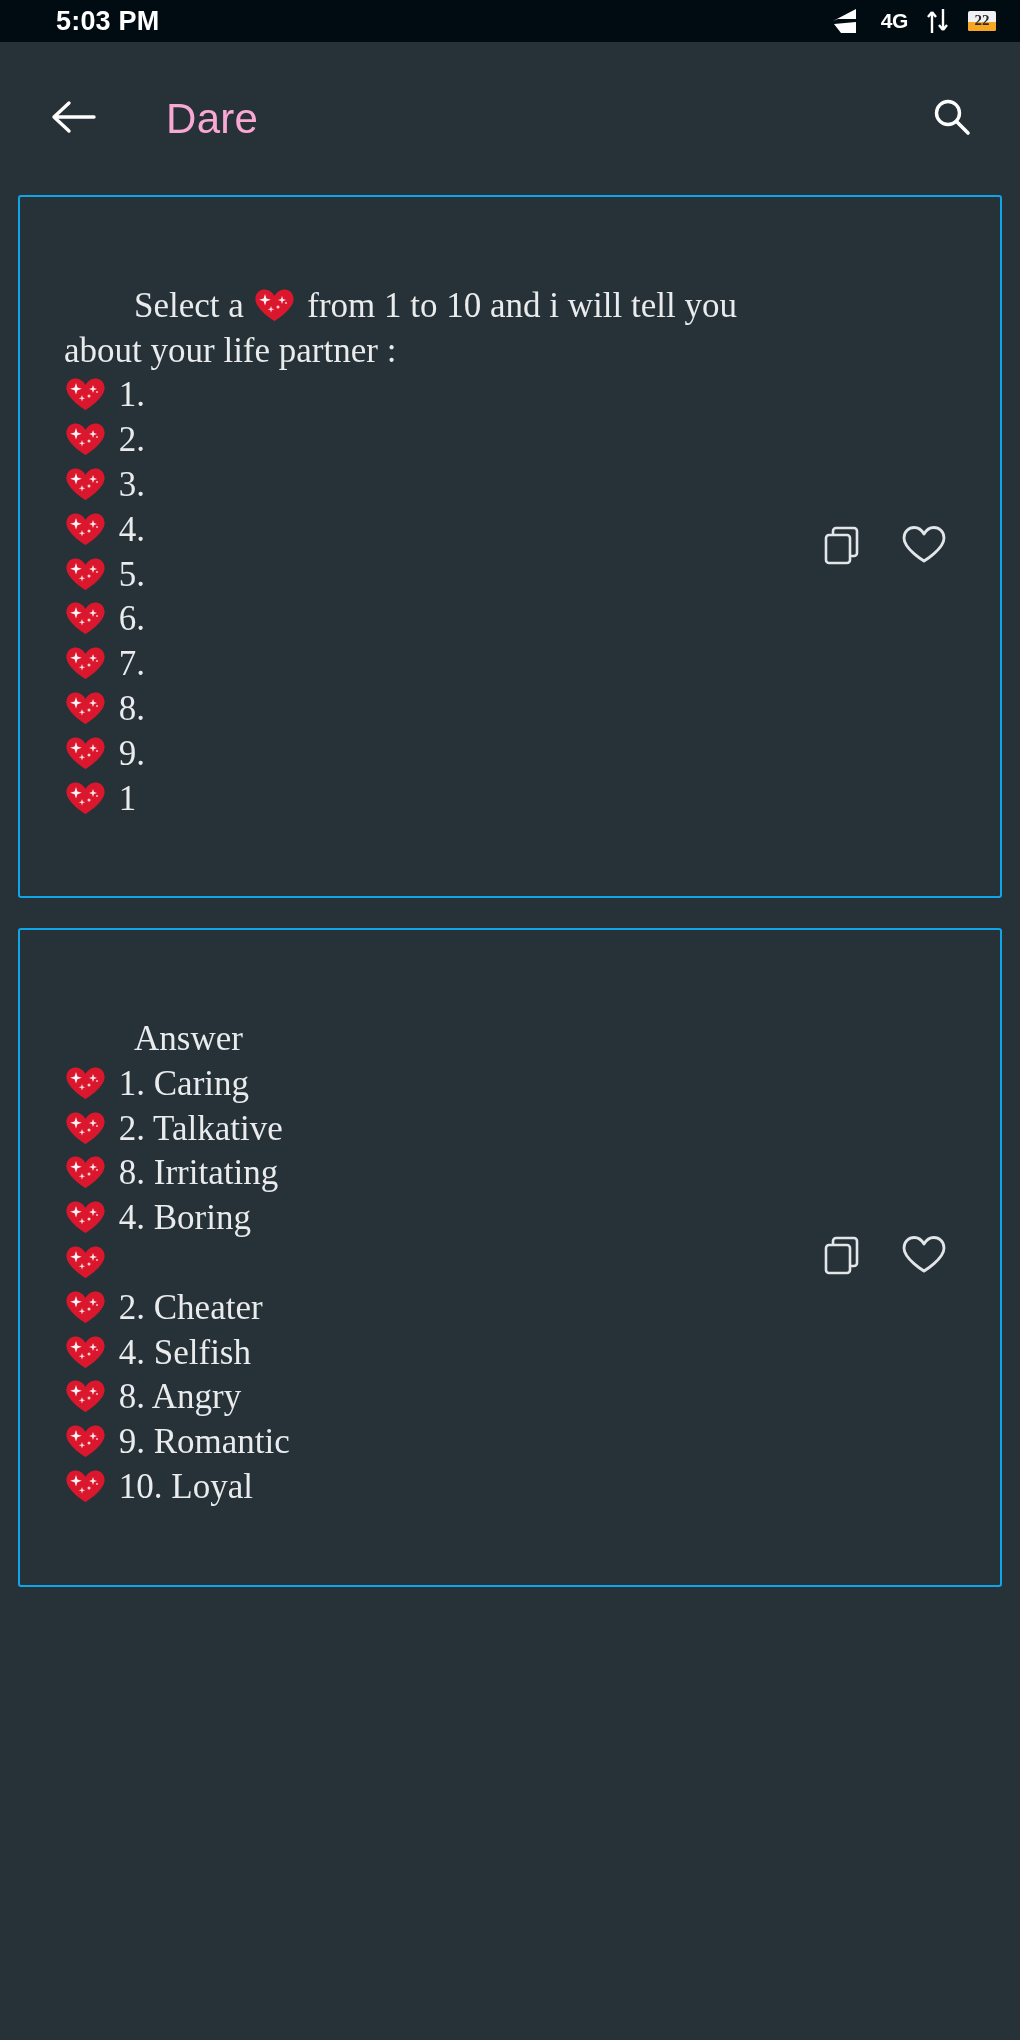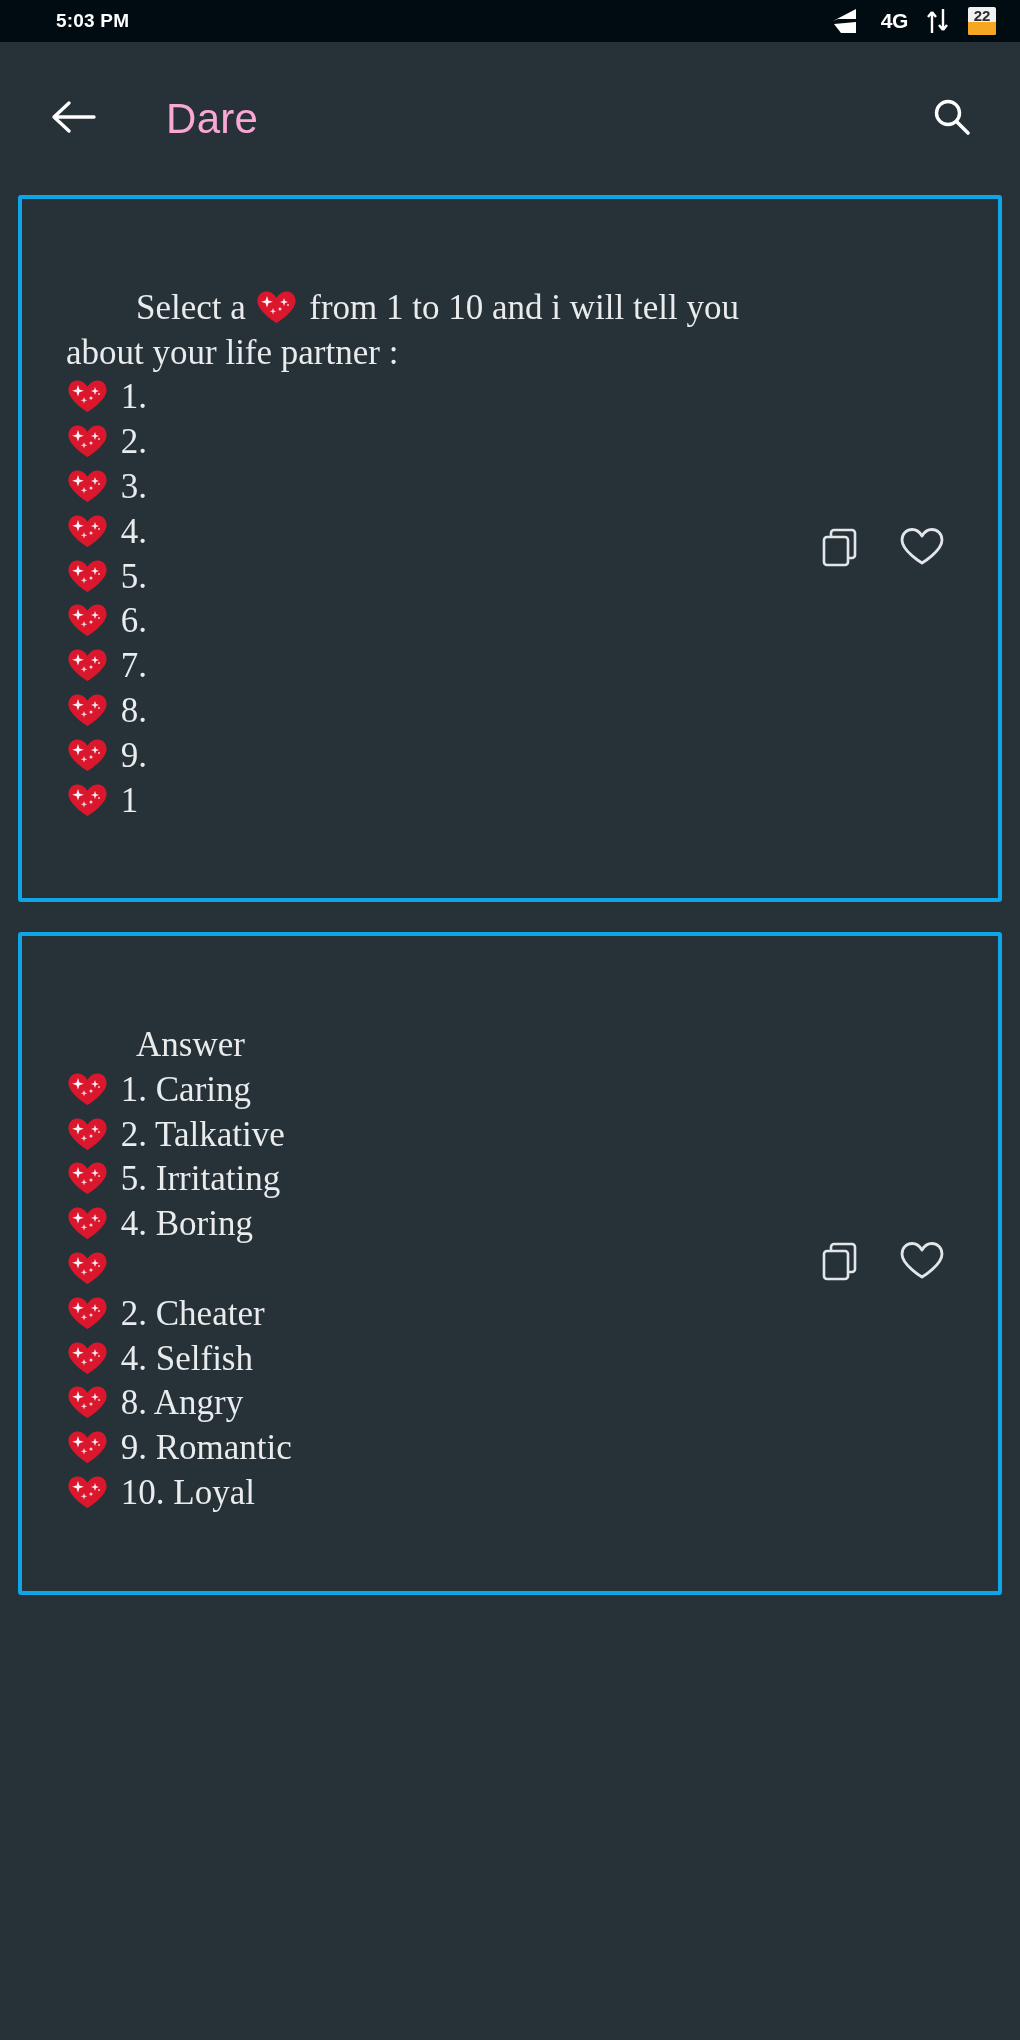--- a/index.html
+++ b/index.html
@@ -12,36 +12,37 @@
 
   
   .statusbar{
     height:42px; width:100%;
     background:#000b12;
     display:flex; align-items:center; justify-content:space-between;
     padding:0 24px 0 56px;
     color:#ffffff;
   }
   .status-time{
-    font-size:19px; font-weight:bold;
+    font-size:27px; font-weight:bold;
     letter-spacing:.2px;
     font-family:"Liberation Sans", sans-serif;
     text-align:right;
   }
   .status-right{ display:flex; align-items:center; gap:19px; }
   .sig-wrap{ display:flex; align-items:flex-end; height:26px; }
   .net-label{ font-size:21px; font-weight:bold; letter-spacing:-.4px; }
   .updown{ display:flex; align-items:center; }
   .batt{
     position:relative;
-    width:28px; height:28px;
+    width:28px; height:20px;
     border-radius:2px;
     background:#f0f1f2;
     display:flex; align-items:flex-start; justify-content:center;
     overflow:hidden;
+    font-family:Liberation Serif, serif;
   }
   .batt-fill{
     position:absolute; left:0; right:0; bottom:0; height:46%;
     background:#f5a623;
   }
   .batt-num{
     position:relative; z-index:2;
     font-size:15px; font-weight:bold; color:#2b2b2b;
     line-height:1.1; margin-top:1px;
   }
@@ -77,21 +78,21 @@
   
   .content{
     width:100%;
     background:#263238;
     padding-top:0;
   }
   .card{
     position:relative;
     margin:0 18px 30px 18px;
     background:#263238;
-    border:4px solid #0ea5e9;
+    border:2px solid #0ea5e9;
     border-radius:3px;
     padding:42px 0 30px 0;
     min-height:40px;
   }
   .card-body{
     padding:0 22px 0 44px;
     max-width:790px;
   }
   .post-text{
     color:#e9ebec;
@@ -332,21 +333,21 @@
               </svg></span><span> 2. Talkative</span><br><span class="heart-emoji"><svg width="44" height="36" viewBox="0 0 44 36">
                 <path d="M21.5 34 C21.5 34 2.5 22.5 2.5 12 C2.5 6.2 6.8 2.5 11.3 2.5 C15.6 2.5 19.4 5.4 21.5 9 C23.6 5.4 27.4 2.5 31.7 2.5 C36.2 2.5 40.5 6.2 40.5 12 C40.5 22.5 21.5 34 21.5 34 Z" fill="#e01b30"></path>
                 <path d="M21.5 34 C21.5 34 2.5 22.5 2.5 12 C2.5 6.2 6.8 2.5 11.3 2.5 C15.6 2.5 19.4 5.4 21.5 9 C23.6 5.4 27.4 2.5 31.7 2.5 C36.2 2.5 40.5 6.2 40.5 12 C40.5 22.5 21.5 34 21.5 34 Z" fill="#d4142b" opacity=".45"></path>
                 <g fill="#ffffff">
                   <path d="M12 7 L13.4 11.4 L17.8 12.8 L13.4 14.2 L12 18.6 L10.6 14.2 L6.2 12.8 L10.6 11.4 Z" opacity=".95"></path>
                   <path d="M29 9 L30 12 L33 13 L30 14 L29 17 L28 14 L25 13 L28 12 Z" opacity=".9"></path>
                   <path d="M18 19 L18.8 21.4 L21.2 22.2 L18.8 23 L18 25.4 L17.2 23 L14.8 22.2 L17.2 21.4 Z" opacity=".85"></path>
                   <circle cx="25" cy="20" r="1.5" opacity=".8"></circle>
                   <circle cx="33" cy="16" r="1.1" opacity=".7"></circle>
                 </g>
-              </svg></span><span> 5. Irritating</span><br><span class="heart-emoji"><svg width="44" height="36" viewBox="0 0 44 36">
+              </svg></span><span> 8. Irritating</span><br><span class="heart-emoji"><svg width="44" height="36" viewBox="0 0 44 36">
                 <path d="M21.5 34 C21.5 34 2.5 22.5 2.5 12 C2.5 6.2 6.8 2.5 11.3 2.5 C15.6 2.5 19.4 5.4 21.5 9 C23.6 5.4 27.4 2.5 31.7 2.5 C36.2 2.5 40.5 6.2 40.5 12 C40.5 22.5 21.5 34 21.5 34 Z" fill="#e01b30"></path>
                 <path d="M21.5 34 C21.5 34 2.5 22.5 2.5 12 C2.5 6.2 6.8 2.5 11.3 2.5 C15.6 2.5 19.4 5.4 21.5 9 C23.6 5.4 27.4 2.5 31.7 2.5 C36.2 2.5 40.5 6.2 40.5 12 C40.5 22.5 21.5 34 21.5 34 Z" fill="#d4142b" opacity=".45"></path>
                 <g fill="#ffffff">
                   <path d="M12 7 L13.4 11.4 L17.8 12.8 L13.4 14.2 L12 18.6 L10.6 14.2 L6.2 12.8 L10.6 11.4 Z" opacity=".95"></path>
                   <path d="M29 9 L30 12 L33 13 L30 14 L29 17 L28 14 L25 13 L28 12 Z" opacity=".9"></path>
                   <path d="M18 19 L18.8 21.4 L21.2 22.2 L18.8 23 L18 25.4 L17.2 23 L14.8 22.2 L17.2 21.4 Z" opacity=".85"></path>
                   <circle cx="25" cy="20" r="1.5" opacity=".8"></circle>
                   <circle cx="33" cy="16" r="1.1" opacity=".7"></circle>
                 </g>
               </svg></span><span> 4. Boring</span><br><span class="heart-emoji"><svg width="44" height="36" viewBox="0 0 44 36">

